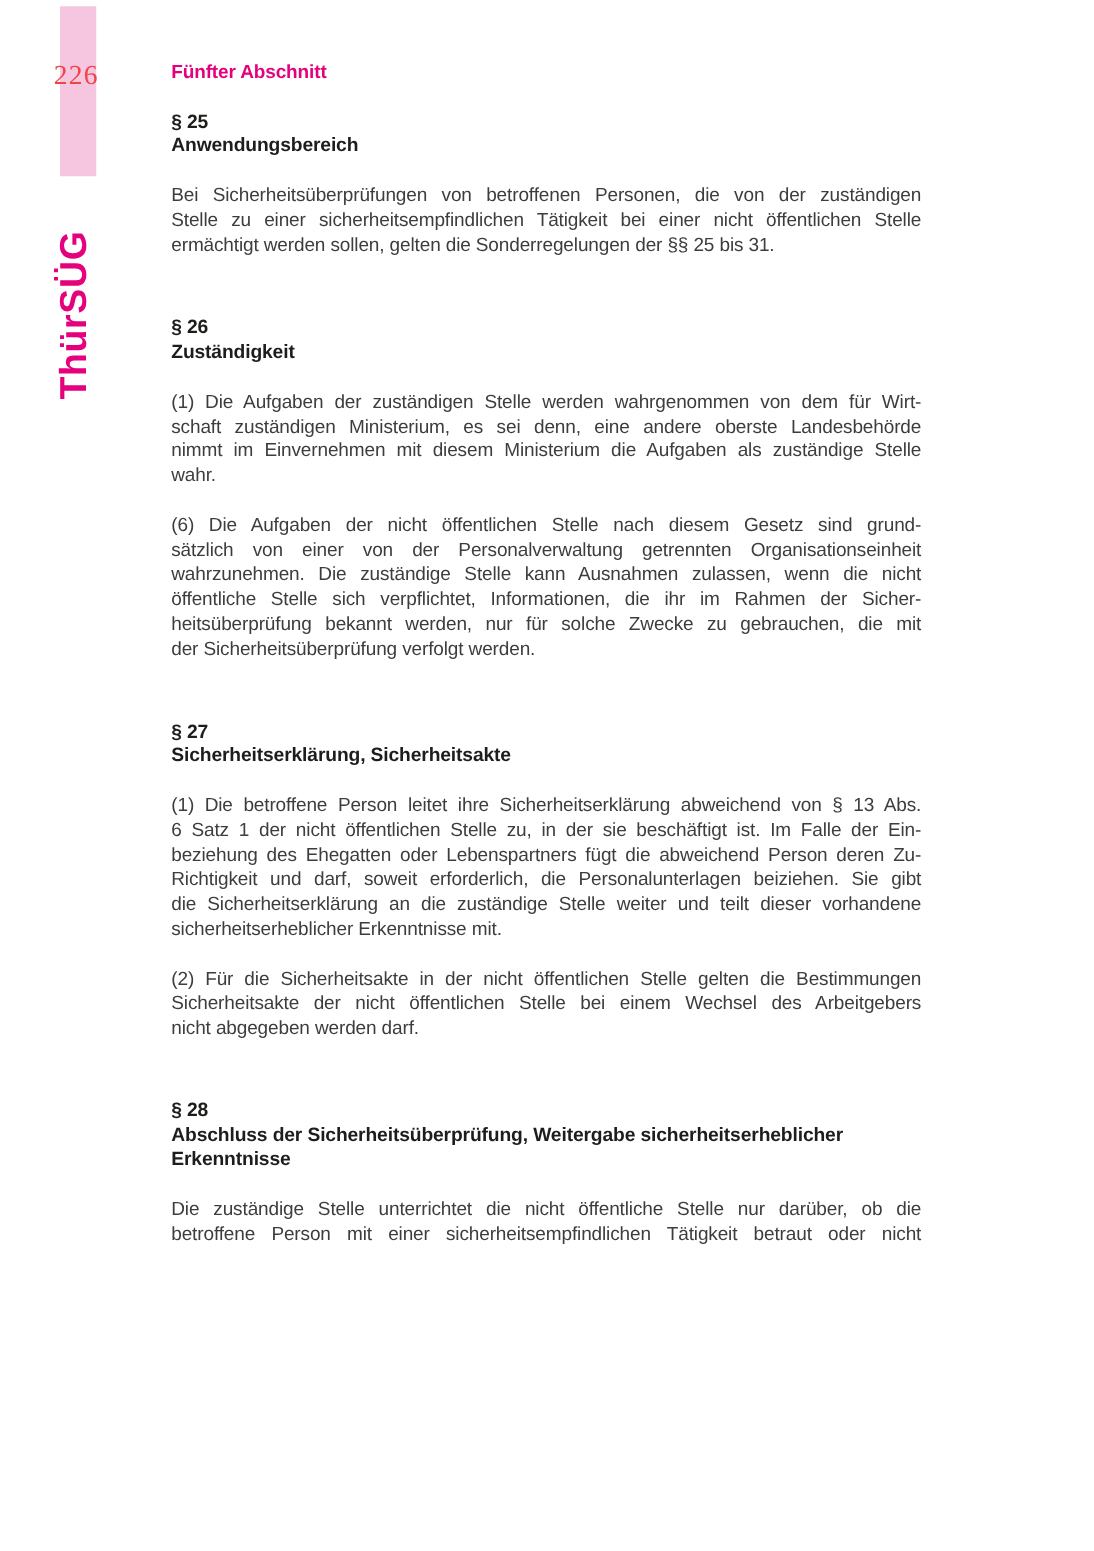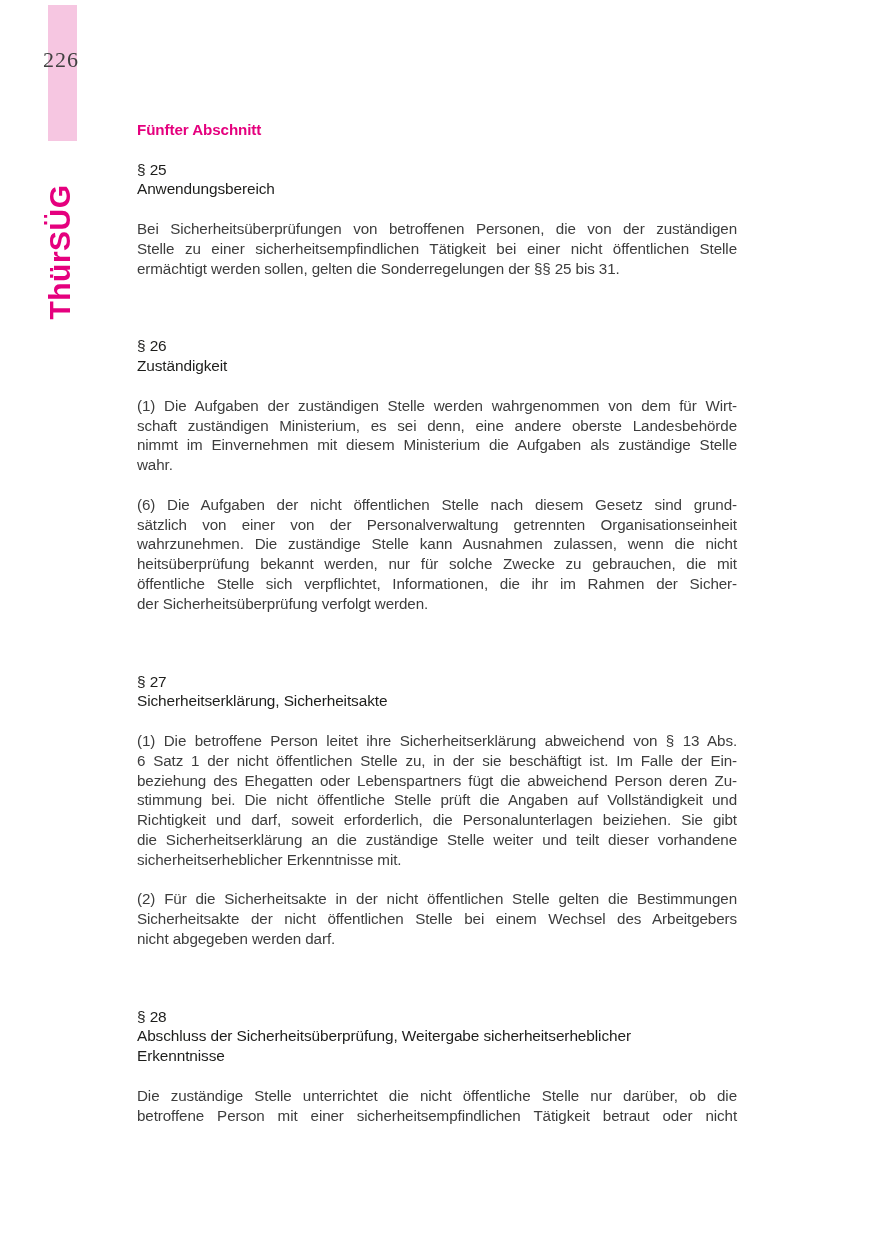--- a/index.html
+++ b/index.html
@@ -20,51 +20,51 @@
     position:absolute;
     left:48px;top:5px;
     width:29px;height:136px;
     background:var(--bar-pink);
   }
   .page-number{
     position:absolute;
     left:43px;top:47px;
     font-family:"Liberation Serif",serif;
     font-size:22px;
-    color:#404040;
+    color:#ef4444;
     letter-spacing:1px;
   }
   .sidebar-label{
     position:absolute;
     left:60px;top:252px;
     transform:translate(-50%,-50%) rotate(-90deg);
     font-size:30px;
     font-weight:bold;
     color:var(--accent);
     white-space:nowrap;
     letter-spacing:.5px;
   }
   .content{
     position:absolute;
     left:137px;top:0;
     width:600px;
-    padding-top:120px;
+    padding-top:48px;
     color:var(--body-text);
     font-size:15.2px;
     line-height:19.8px;
     letter-spacing:-0.1px;
   }
   .section-heading{
     color:var(--accent);
     font-weight:bold;
   }
-  .article{margin-top:58px;}
+  .article{margin-top:46px;}
   #articles .article:first-child{margin-top:19.8px;}
   .article-heading{
-    font-weight:normal;
+    font-weight:bold;
     color:var(--heading-text);
     font-size:15.4px;
   }
   .paragraph{margin-top:19.8px;}
   .line{
     text-align:justify;
     text-align-last:justify;
   }
   .line.para-last{text-align-last:left;}
 </style>
@@ -100,35 +100,34 @@
           <div class="paragraph">
             <div class="line">(1) Die Aufgaben der zuständigen Stelle werden wahrgenommen von dem für Wirt-</div>
             <div class="line">schaft zuständigen Ministerium, es sei denn, eine andere oberste Landesbehörde</div>
             <div class="line">nimmt im Einvernehmen mit diesem Ministerium die Aufgaben als zuständige Stelle</div>
             <div class="line para-last">wahr.</div>
           </div>
           <div class="paragraph">
             <div class="line">(6) Die Aufgaben der nicht öffentlichen Stelle nach diesem Gesetz sind grund-</div>
             <div class="line">sätzlich von einer von der Personalverwaltung getrennten Organisationseinheit</div>
             <div class="line">wahrzunehmen. Die zuständige Stelle kann Ausnahmen zulassen, wenn die nicht</div>
+            <div class="line">öffentliche Stelle sich verpflichtet, Informationen, die ihr im Rahmen der Sicher-</div>
             <div class="line">heitsüberprüfung bekannt werden, nur für solche Zwecke zu gebrauchen, die mit</div>
-            <div class="line">öffentliche Stelle sich verpflichtet, Informationen, die ihr im Rahmen der Sicher-</div>
             <div class="line para-last">der Sicherheitsüberprüfung verfolgt werden.</div>
           </div>
         </section>
         <section class="article">
           <div class="article-heading">
             <div class="line para-last">§ 27</div>
             <div class="line para-last">Sicherheitserklärung, Sicherheitsakte</div>
           </div>
           <div class="paragraph">
             <div class="line">(1) Die betroffene Person leitet ihre Sicherheitserklärung abweichend von § 13 Abs.</div>
             <div class="line">6 Satz 1 der nicht öffentlichen Stelle zu, in der sie beschäftigt ist. Im Falle der Ein-</div>
             <div class="line">beziehung des Ehegatten oder Lebenspartners fügt die abweichend Person deren Zu-</div>
-            <div class="line">stimmung bei. Die nicht öffentliche Stelle prüft die Angaben auf Vollständigkeit und</div>
             <div class="line">Richtigkeit und darf, soweit erforderlich, die Personalunterlagen beiziehen. Sie gibt</div>
             <div class="line">die Sicherheitserklärung an die zuständige Stelle weiter und teilt dieser vorhandene</div>
             <div class="line para-last">sicherheitserheblicher Erkenntnisse mit.</div>
           </div>
           <div class="paragraph">
             <div class="line">(2) Für die Sicherheitsakte in der nicht öffentlichen Stelle gelten die Bestimmungen</div>
             <div class="line">Sicherheitsakte der nicht öffentlichen Stelle bei einem Wechsel des Arbeitgebers</div>
             <div class="line para-last">nicht abgegeben werden darf.</div>
           </div>
         </section>

